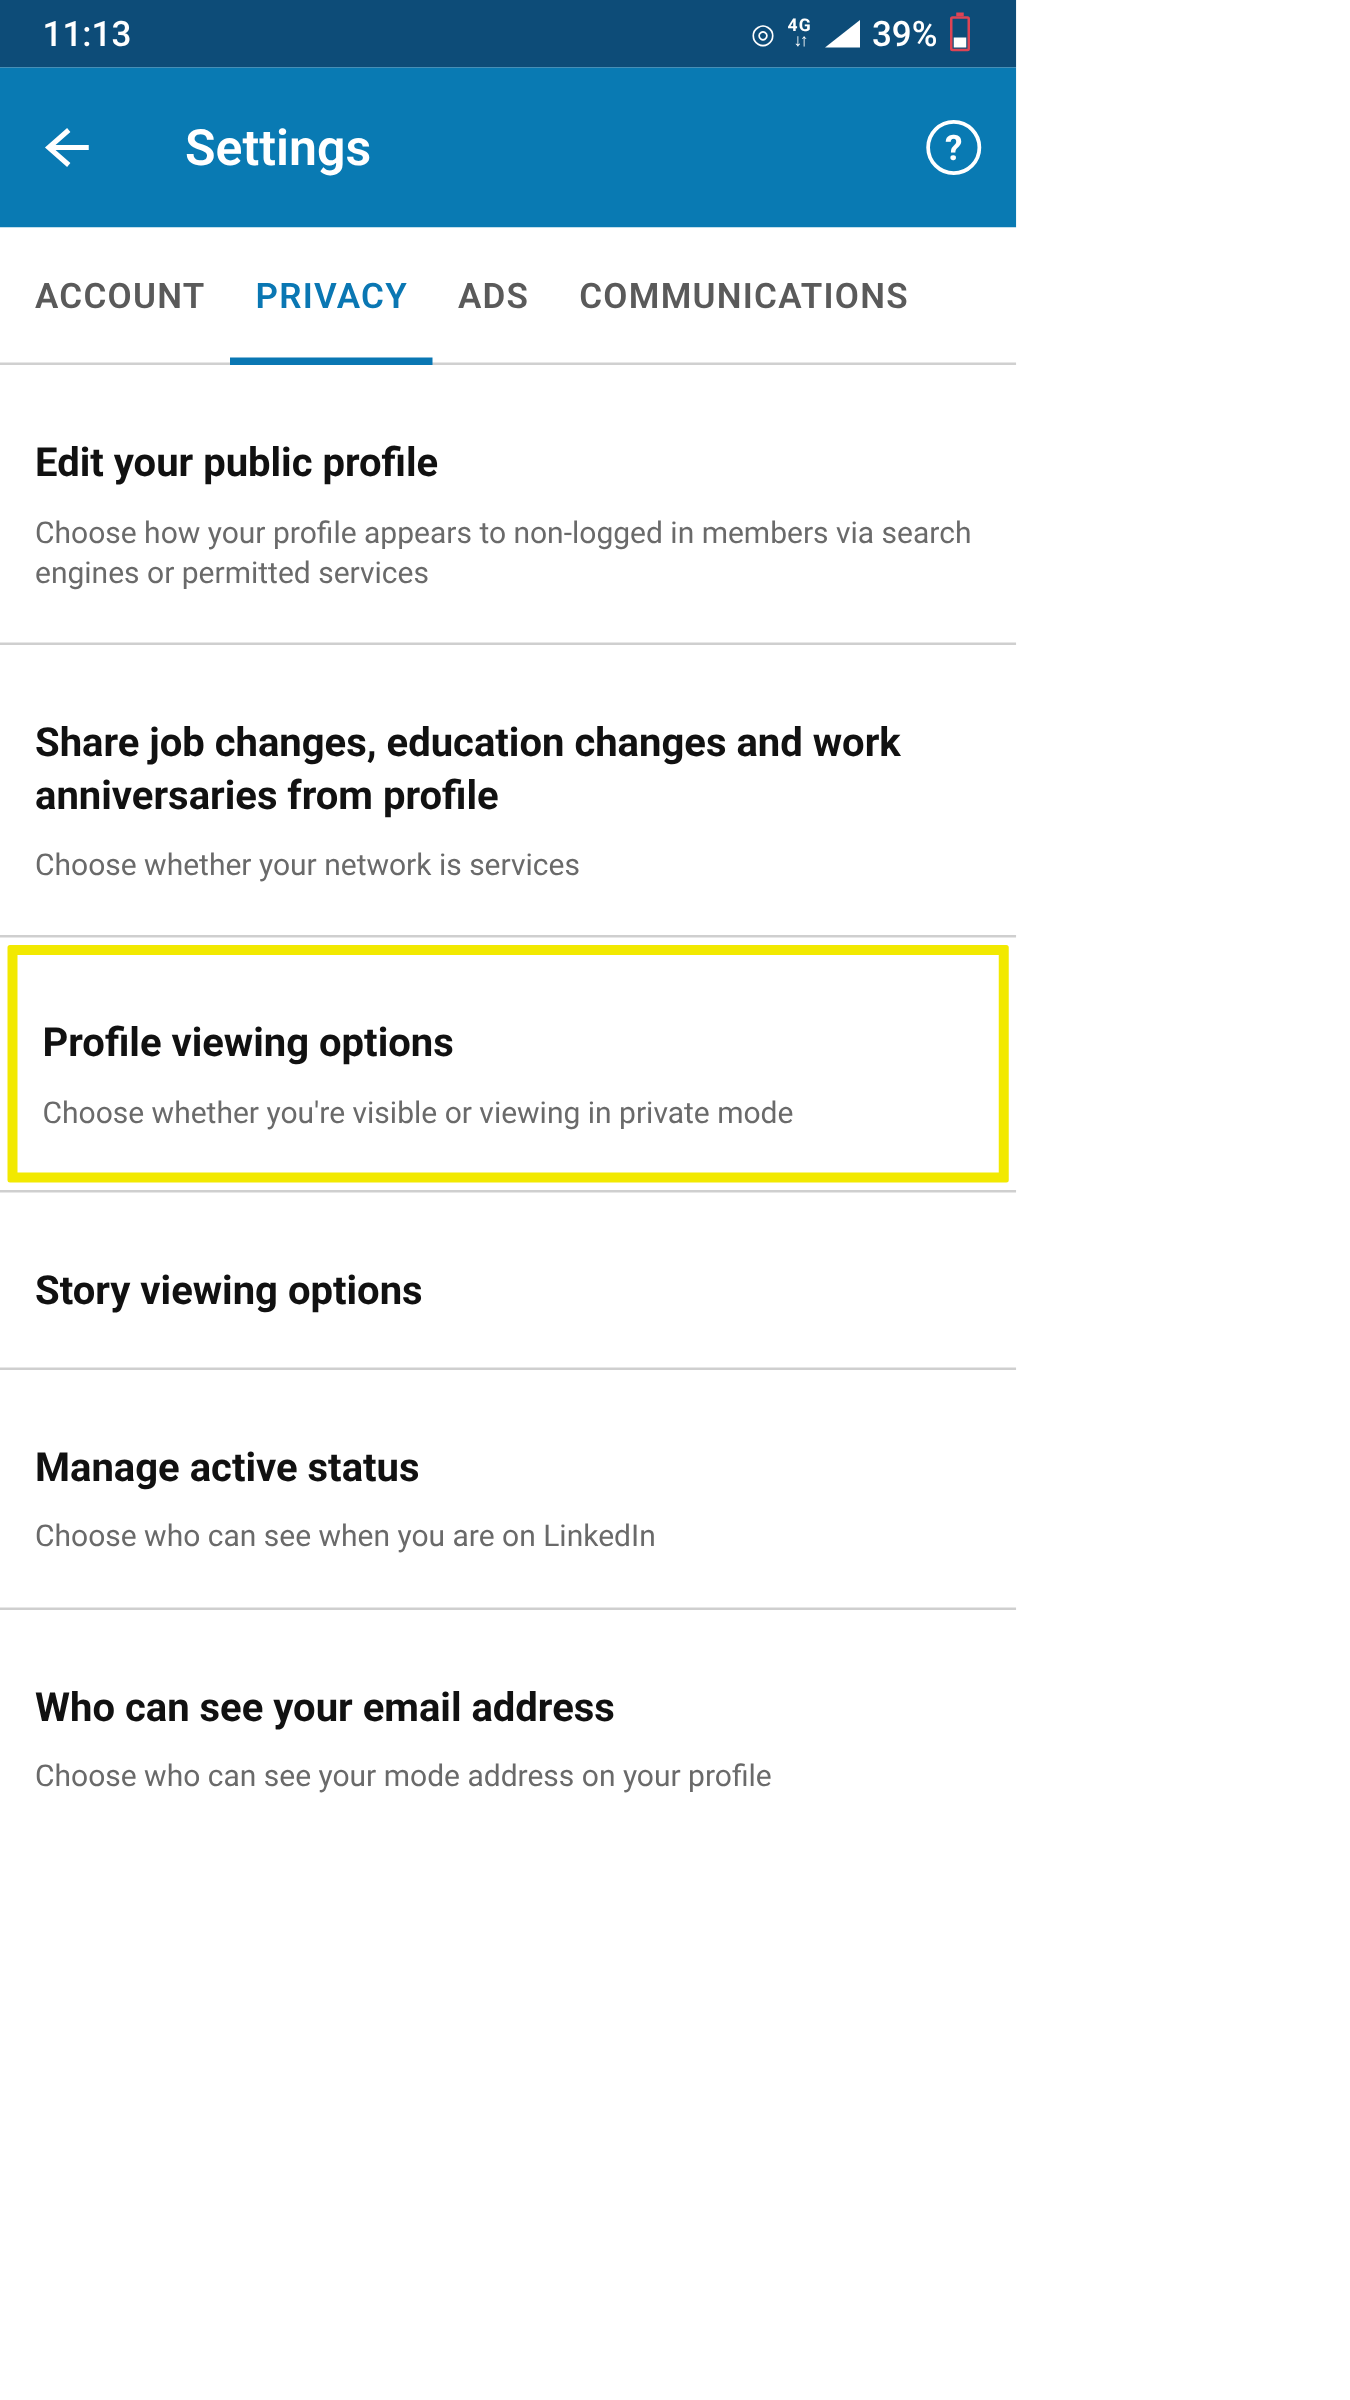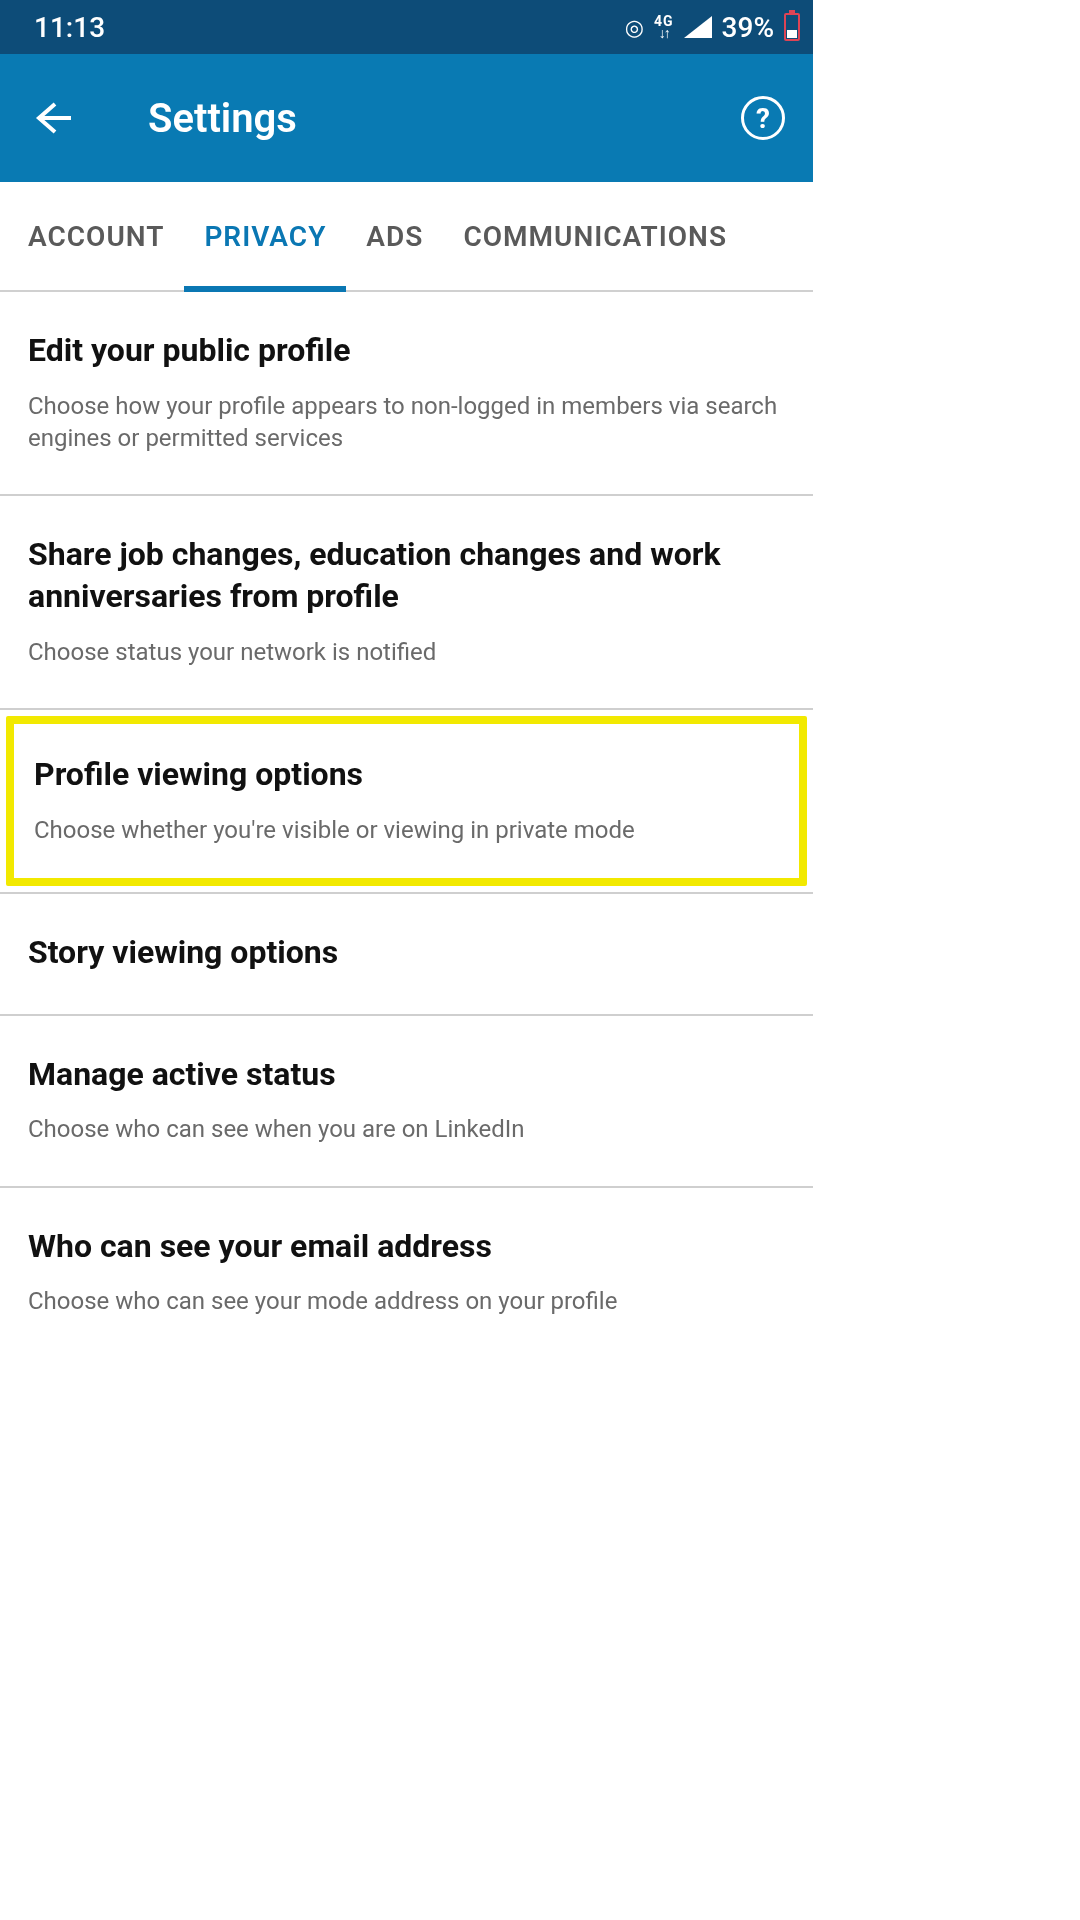--- a/index.html
+++ b/index.html
@@ -1,19 +1,19 @@
 <!DOCTYPE html>
 <html><head>
 <meta charset="utf-8">
 <style>
   * { box-sizing: border-box; margin: 0; padding: 0; }
   html, body { width: 813px; height: 1448px; font-family: -apple-system, Roboto, "Helvetica Neue", Arial, sans-serif; background: #fff; overflow: hidden; }
   .status-bar {
     height: 54px; background: #0d4c78; color: #fff; display: flex; align-items: center;
-    justify-content: space-between; padding: 0 13px 0 34px; font-size: 28px; font-weight: 500;
+    justify-content: space-between; padding: 0 37px 0 34px; font-size: 28px; font-weight: 500;
   }
   .status-right { display: flex; align-items: center; gap: 10px; }
   .status-right .hotspot { font-size: 22px; }
   .status-right .net4g { font-size: 14px; line-height: 12px; text-align: center; font-weight: 700; letter-spacing: 1px; }
   .status-right .net4g .arrows { letter-spacing: -2px; }
   .status-right .signal { width: 0; height: 0; border-style: solid; border-width: 0 0 22px 28px; border-color: transparent transparent #fff transparent; }
   .status-right .batt-pct { font-size: 28px; font-weight: 500; text-align: right; }
   .status-right .batt {
     width: 16px; height: 28px; border: 2px solid #d45; border-radius: 2px; position: relative;
     display: inline-block;
@@ -41,21 +41,21 @@
     padding: 0 20px; display: flex; align-items: center; font-size: 28px; font-weight: 600; letter-spacing: 1px;
     color: #5a5a5a; position: relative; text-transform: uppercase;
   }
   .tab.active { color: #0a77b3; }
   .tab.active::after {
     content: ""; position: absolute; left: 0; right: 0; bottom: -2px; height: 6px; background: #0a77b3;
   }
 
   .list { }
   .item {
-    padding: 38px 28px 40px 28px; border-bottom: 2px solid #cfcfcf;
+    padding: 38px 28px 40px 28px; border-bottom: 2px solid #cfcfcf; margin-top: 20px;
   }
   .item-title { font-size: 32px; font-weight: 700; color: #111; line-height: 1.3; }
   .item-desc  { font-size: 24px; color: #6a6a6a; margin-top: 18px; line-height: 1.35; }
 
   .highlight-box {
     border: 8px solid #f2e900; margin: 6px 6px; border-radius: 2px;
   }
   .highlight-box .item { border-bottom: none; padding: 30px 8px 32px 20px; }
   .post-highlight-divider { height: 2px; background: #cfcfcf; }
 
@@ -99,21 +99,21 @@
 
 <div class="list">
 
   <div class="item">
     <div class="item-title">Edit your public profile</div>
     <div class="item-desc">Choose how your profile appears to non-logged in members via search engines or permitted services</div>
   </div>
 
   <div class="item">
     <div class="item-title">Share job changes, education changes and work anniversaries from profile</div>
-    <div class="item-desc">Choose status your network is notified</div>
+    <div class="item-desc">Choose whether your network is services</div>
   </div>
 
   <div class="highlight-box">
     <div class="item">
       <div class="item-title">Profile viewing options</div>
       <div class="item-desc">Choose whether you're visible or viewing in private mode</div>
     </div>
   </div>
   <div class="post-highlight-divider"></div>
 

